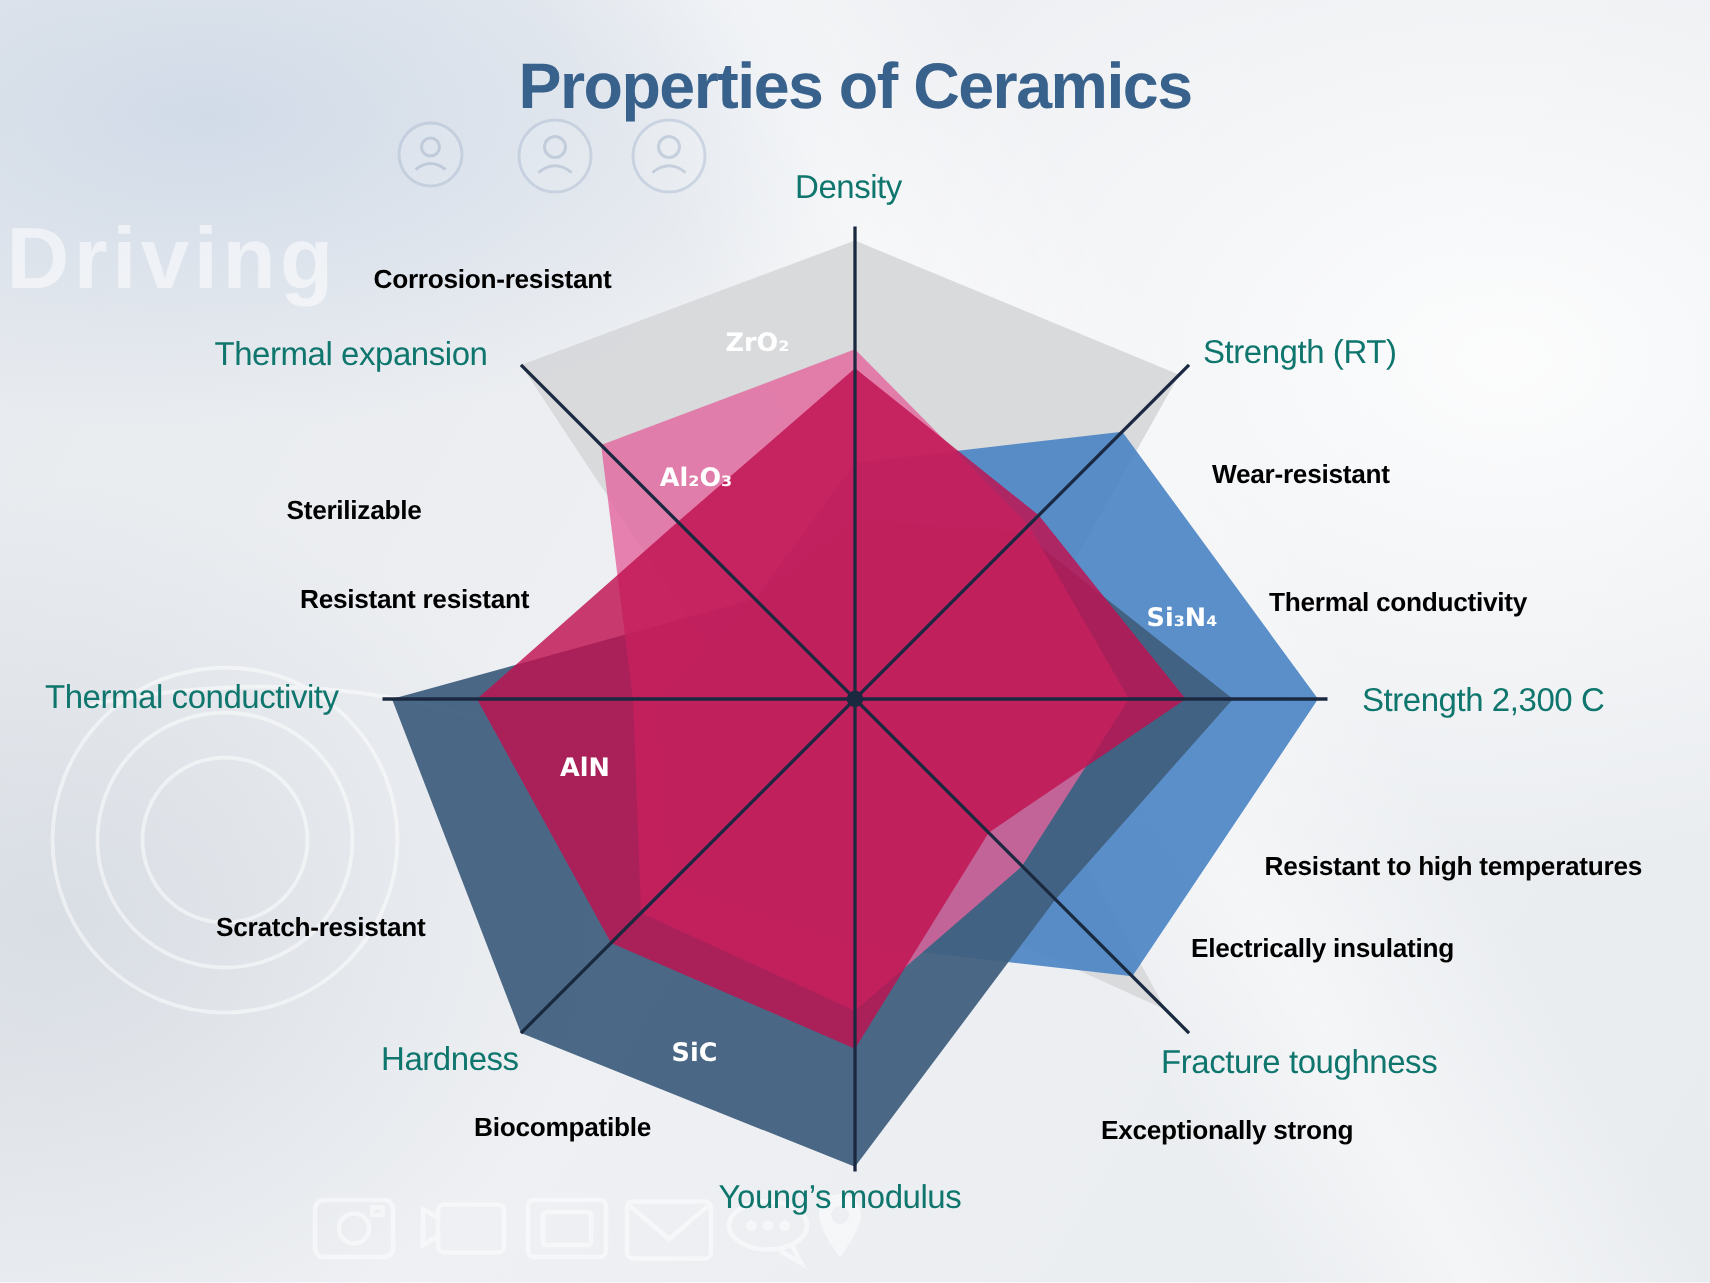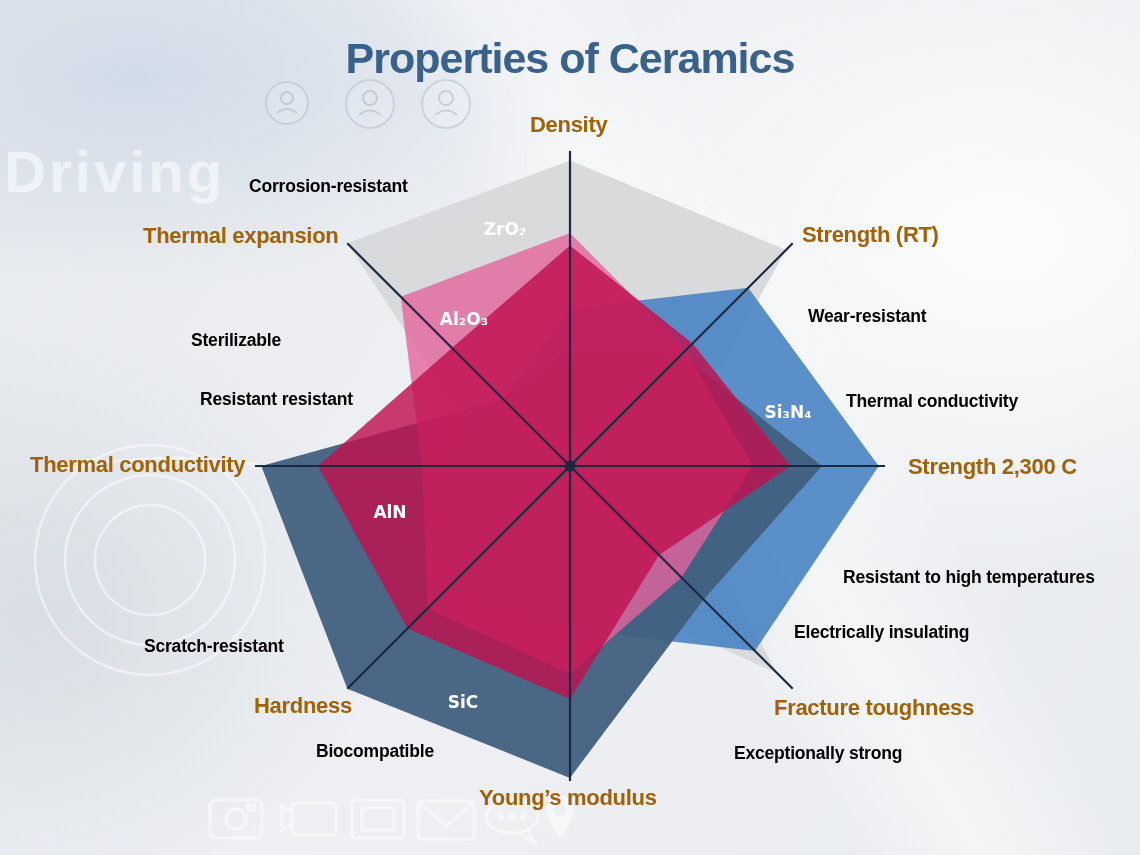--- a/index.html
+++ b/index.html
@@ -17,22 +17,22 @@
   }
   #chart-svg{position:absolute;left:0;top:0;width:1140px;height:855px;}
   .page-title{
     position:absolute;left:0;right:0;top:34px;
     text-align:center;
     font-size:43px;font-weight:bold;letter-spacing:-1px;
     color:#38618c;
   }
   .axis-label{
     position:absolute;
-    font-size:22px;font-weight:bold;
-    color:#a16207;letter-spacing:-.3px;
+    font-size:22px;font-weight:normal;
+    color:#0f766e;letter-spacing:-.3px;
     white-space:nowrap;
   }
   .descriptor{
     position:absolute;
     font-size:17.5px;font-weight:bold;
     color:#000000;letter-spacing:-.2px;
     white-space:nowrap;
   }
   .material-label{
     position:absolute;
@@ -130,21 +130,21 @@
 <div class="axis-label" style="left:30px;top:452px;">Thermal conductivity</div>
 <div class="axis-label" style="left:143px;top:223px;">Thermal expansion</div>
 
 <div class="descriptor" style="left:249px;top:176px;">Corrosion-resistant</div>
 <div class="descriptor" style="left:808px;top:306px;">Wear-resistant</div>
 <div class="descriptor" style="left:846px;top:391px;">Thermal conductivity</div>
 <div class="descriptor" style="left:191px;top:330px;">Sterilizable</div>
 <div class="descriptor" style="left:200px;top:389px;">Resistant resistant</div>
 <div class="descriptor" style="left:843px;top:567px;">Resistant to high temperatures</div>
 <div class="descriptor" style="left:794px;top:622px;">Electrically insulating</div>
-<div class="descriptor" style="left:144px;top:608px;margin-top:28px;">Scratch-resistant</div>
+<div class="descriptor" style="left:144px;top:608px;">Scratch-resistant</div>
 <div class="descriptor" style="left:691px;top:743px;margin-left:43px;">Exceptionally strong</div>
 <div class="descriptor" style="left:316px;top:741px;">Biocompatible</div>
 
 <div class="material-label" style="left:505px;top:229px;">ZrO₂</div>
 <div class="material-label" style="left:788px;top:412px;">Si₃N₄</div>
 <div class="material-label" style="left:463px;top:702px;">SiC</div>
 <div class="material-label" style="left:464px;top:319px;">Al₂O₃</div>
 <div class="material-label" style="left:390px;top:512px;">AlN</div>
 
 </body></html>

